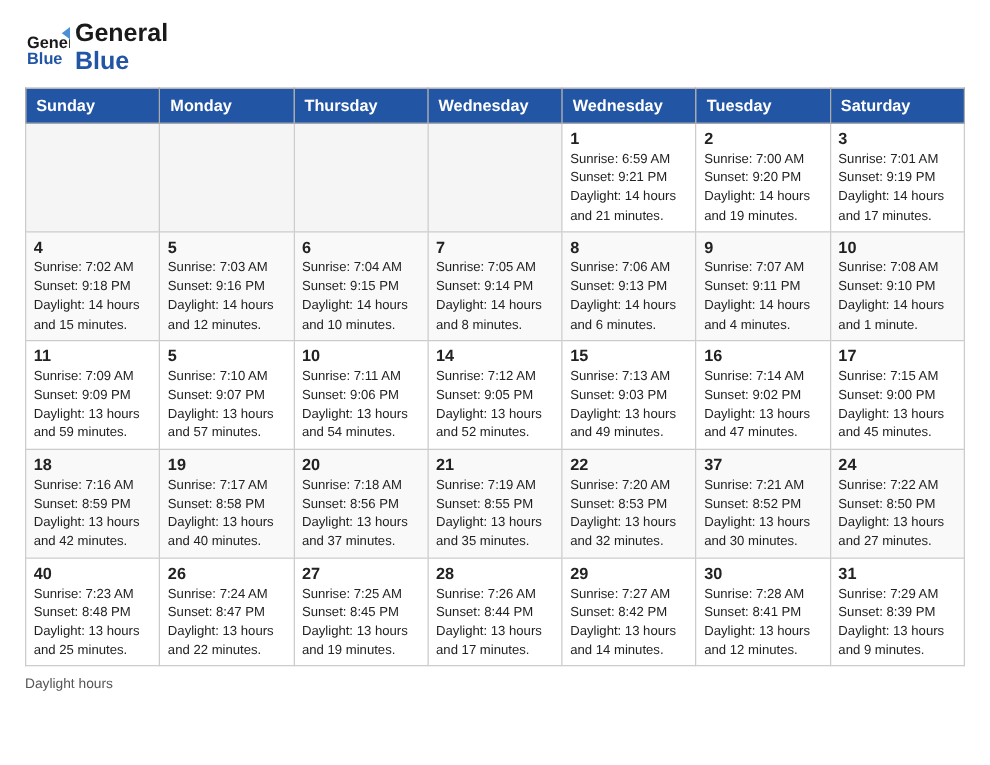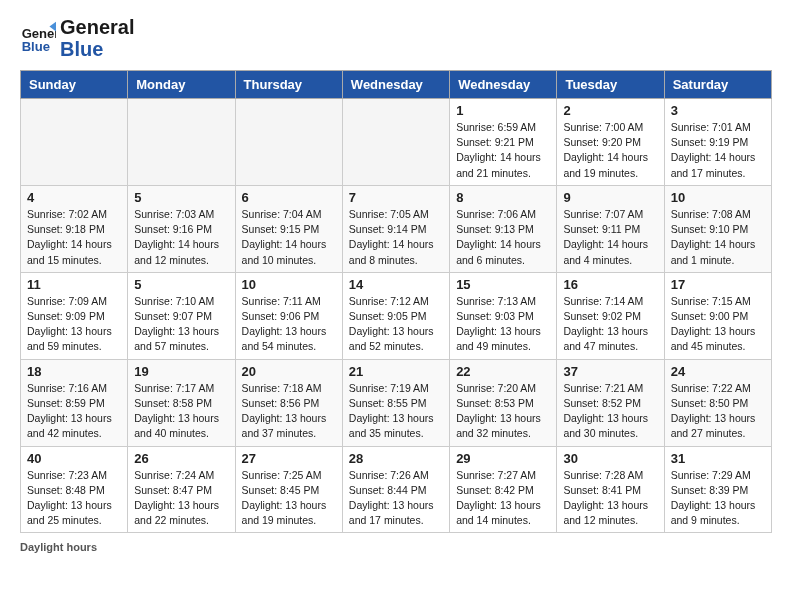--- a/index.html
+++ b/index.html
@@ -184,16 +184,16 @@
             <div class="day-info">Sunrise: 7:28 AM<br>Sunset: 8:41 PM<br>Daylight: 13 hours and 12 minutes.</div>
           </td>
           <td>
             <div class="day-num">31</div>
             <div class="day-info">Sunrise: 7:29 AM<br>Sunset: 8:39 PM<br>Daylight: 13 hours and 9 minutes.</div>
           </td>
         </tr>
       </tbody>
   </table>
 
-  <div style="margin-top:8px; font-size:11px; color:#555;font-weight:bold;">
+  <div style="margin-top:8px; font-size:11px; color:#555;">
     <span>Daylight hours</span>
   </div>
 </div>
 
 </body></html>

